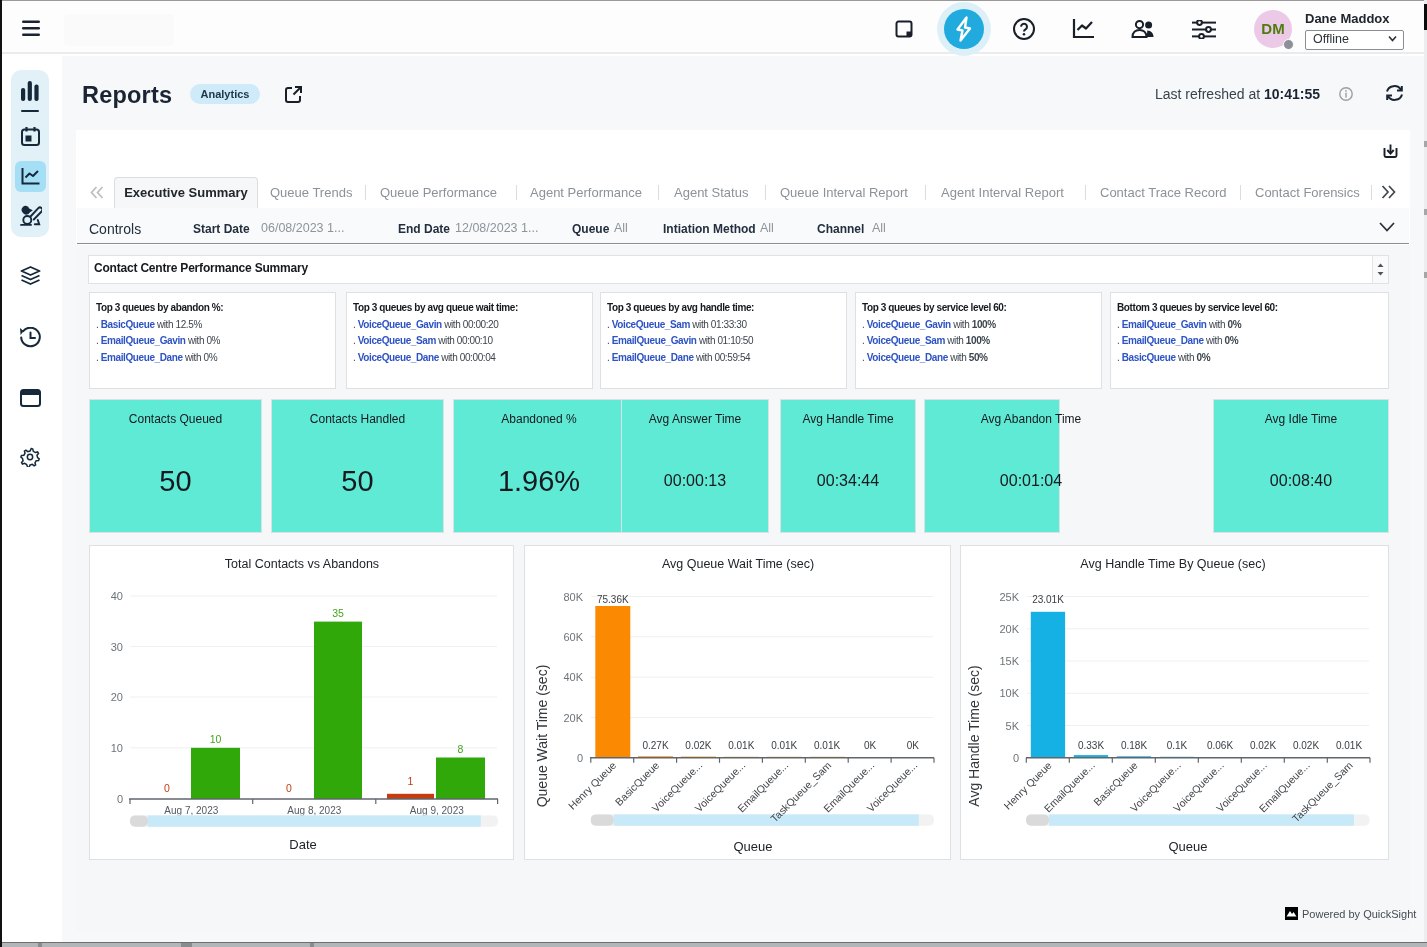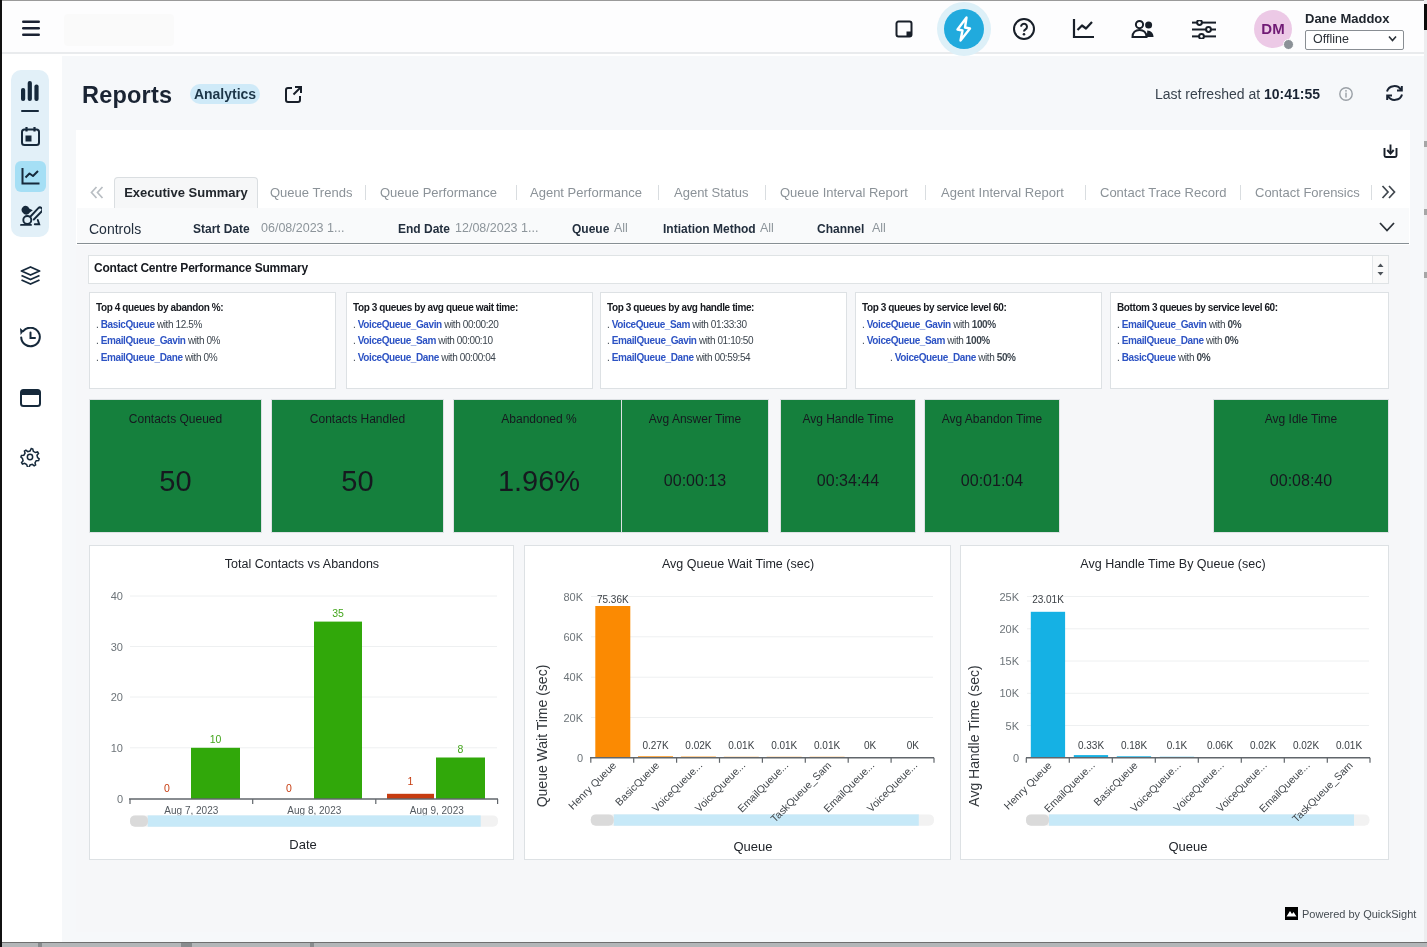--- a/index.html
+++ b/index.html
@@ -20,21 +20,21 @@
 #sidebar { left:0; top:56px; width:62px; height:887px; background:#fff; }
 #sbgroup { left:11px; top:70px; width:38px; height:167px; background:#e2f0f8; border-radius:10px; }
 #sbactive { left:15px; top:161px; width:31px; height:31px; background:#a5dff5; border-radius:6px; }
 
 #mainbg { left:62px; top:56px; width:1362px; height:887px; background:#f6f8fa; }
 #panel { left:76px; top:130px; width:1334px; height:802px; background:#fff; }
 #sheet { left:76px; top:245px; width:1334px; height:687px; background:#f6f7f9; }
 
 #h-reports { left:82px; top:82px; font-size:23.5px; font-weight:bold; color:#1a2433; letter-spacing:0.2px;}
 #h-chip { left:190px; top:84px; width:70px; height:20px; background:#cfeaf8; border-radius:10px;
-  font-size:14px; font-weight:bold; color:#1d3648; text-align:center; line-height:20px; }
+  font-size:11px; font-weight:bold; color:#1d3648; text-align:center; line-height:20px; }
 #h-refresh { left:1155px; top:86px; font-size:14px; color:#39434e; }
 #h-refresh b { color:#1a2433; }
 
 .tab { position:absolute; top:185px; font-size:13px; color:#8b9298; white-space:nowrap; }
 .tabsep { position:absolute; top:185px; width:1px; height:15px; background:#d9dde0; }
 #tab-active { left:114px; top:177px; width:144px; height:31px; background:#f6f7f8;
   border:1px solid #dadee1; border-bottom:none; border-radius:4px 4px 0 0;
   font-size:13px; font-weight:bold; color:#21262c; text-align:center; line-height:30px; }
 
 #controls { left:77px; top:208px; width:1332px; height:36px; background:#f9fafb; border-bottom:1px solid #878f94; }
@@ -44,21 +44,21 @@
 
 #sechead { left:88px; top:255px; width:1301px; height:29px; background:#fff; border:1px solid #dfe3e5; }
 #sechead .t { position:absolute; left:5px; top:5px; font-size:12px; font-weight:bold; color:#16191f; letter-spacing:-0.2px; }
 #secspin { position:absolute; right:0; top:0; width:16px; height:27px; background:#fafafa; border-left:1px solid #e4e7e9; }
 
 .ibox { position:absolute; top:292px; height:97px; background:#fff; border:1px solid #dde1e4; }
 .ibox .t { position:absolute; left:6px; top:9px; font-size:10px; font-weight:bold; color:#16191f; letter-spacing:-0.4px; white-space:nowrap;}
 .ibox .r { position:absolute; left:6px; font-size:10px; color:#3c454e; letter-spacing:-0.4px; white-space:nowrap;}
 .ibox .r a { color:#2d53c4; font-weight:bold; text-decoration:none; }
 
-.kpi { position:absolute; top:399px; height:134px; background:#15803d; border:1px solid #dde1e4; text-align:center; }
+.kpi { position:absolute; top:399px; height:134px; background:#5eead4; border:1px solid #dde1e4; text-align:center; }
 .kpi .t { position:absolute; top:12px; width:100%; font-size:12px; color:#16191f; }
 .kpi .vbig { position:absolute; top:65px; width:100%; font-size:29px; color:#16191f; }
 .kpi .vsm { position:absolute; top:72px; width:100%; font-size:16px; color:#16191f; }
 
 .chart { position:absolute; top:545px; height:315px; background:#fff; border:1px solid #dde1e4; }
 </style>
 </head>
 <body>
 <div id="page">
   <div class="abs" id="mainbg"></div>
@@ -106,42 +106,42 @@
 
   <div class="abs" id="sechead">
     <div class="t">Contact Centre Performance Summary</div>
     <div id="secspin"><svg width="16" height="27" viewBox="0 0 16 27">
           <path d="M7.5 7.5 L10.5 11 H4.5 Z" fill="#4d5359"></path>
           <path d="M7.5 19.5 L4.5 16 H10.5 Z" fill="#4d5359"></path>
         </svg></div>
   </div>
 
   <div class="ibox" style="left:89px; width:247px;">
-    <div class="t">Top 4 queues by abandon %:</div>
+    <div class="t">Top 3 queues by abandon %:</div>
     <div class="r" style="top:26px;">. <a>BasicQueue</a> with 12.5%</div>
     <div class="r" style="top:42px;">. <a>EmailQueue_Gavin</a> with 0%</div>
     <div class="r" style="top:59px;">. <a>EmailQueue_Dane</a> with 0%</div>
   </div>
   <div class="ibox" style="left:346px; width:247px;">
     <div class="t">Top 3 queues by avg queue wait time:</div>
     <div class="r" style="top:26px;">. <a>VoiceQueue_Gavin</a> with 00:00:20</div>
     <div class="r" style="top:42px;">. <a>VoiceQueue_Sam</a> with 00:00:10</div>
     <div class="r" style="top:59px;">. <a>VoiceQueue_Dane</a> with 00:00:04</div>
   </div>
   <div class="ibox" style="left:600px; width:247px;">
     <div class="t">Top 3 queues by avg handle time:</div>
     <div class="r" style="top:26px;">. <a>VoiceQueue_Sam</a> with 01:33:30</div>
     <div class="r" style="top:42px;">. <a>EmailQueue_Gavin</a> with 01:10:50</div>
     <div class="r" style="top:59px;">. <a>EmailQueue_Dane</a> with 00:59:54</div>
   </div>
   <div class="ibox" style="left:855px; width:247px;">
     <div class="t">Top 3 queues by service level 60:</div>
     <div class="r" style="top:26px;">. <a>VoiceQueue_Gavin</a> with <b>100%</b></div>
     <div class="r" style="top:42px;">. <a>VoiceQueue_Sam</a> with <b>100%</b></div>
-    <div class="r" style="top:59px;margin-left:28px;">. <a>VoiceQueue_Dane</a> with <b>50%</b></div>
+    <div class="r" style="top:59px;">. <a>VoiceQueue_Dane</a> with <b>50%</b></div>
   </div>
   <div class="ibox" style="left:1110px; width:279px;">
     <div class="t">Bottom 3 queues by service level 60:</div>
     <div class="r" style="top:26px;">. <a>EmailQueue_Gavin</a> with <b>0%</b></div>
     <div class="r" style="top:42px;">. <a>EmailQueue_Dane</a> with <b>0%</b></div>
     <div class="r" style="top:59px;">. <a>BasicQueue</a> with <b>0%</b></div>
   </div>
 
   <div class="kpi" style="left:89px; width:173px;">
       <div class="t">Contacts Queued</div>
@@ -156,21 +156,21 @@
       <div class="vbig">1.96%</div>
     </div>
   <div class="kpi" style="left:621px; width:148px;">
       <div class="t">Avg Answer Time</div>
       <div class="vsm">00:00:13</div>
     </div>
   <div class="kpi" style="left:780px; width:136px;">
       <div class="t">Avg Handle Time</div>
       <div class="vsm">00:34:44</div>
     </div>
-  <div class="kpi" style="left:924px; width:136px;">
+  <div class="kpi" style="left:924px; width:136px;padding-left:39px;">
       <div class="t">Avg Abandon Time</div>
       <div class="vsm">00:01:04</div>
     </div>
   <div class="kpi" style="left:1213px; width:176px;">
       <div class="t">Avg Idle Time</div>
       <div class="vsm">00:08:40</div>
     </div>
 
   <div class="chart" id="chart1" style="left:89px; width:425px;">
   <svg width="423" height="313" viewBox="0 0 423 313">
@@ -393,21 +393,21 @@
     <g stroke="#181f29" stroke-width="2" fill="none">
       <line x1="0" y1="2.6" x2="24" y2="2.6"></line>
         <line x1="0" y1="9.5" x2="24" y2="9.5"></line>
         <line x1="0" y1="16.4" x2="24" y2="16.4"></line>
       <circle cx="7.5" cy="2.6" r="2.4" fill="#fff"></circle>
         <circle cx="16.5" cy="9.5" r="2.4" fill="#fff"></circle>
         <circle cx="9.5" cy="16.4" r="2.4" fill="#fff"></circle>
     </g>
   </svg>
   <div class="abs" style="left:1254px; top:10px; width:38px; height:38px; border-radius:50%; background:#ecc9e6;"></div>
-  <div class="abs" style="left:1254px; top:10px; width:38px; height:38px; border-radius:50%; text-align:center; line-height:38px; font-size:15px; font-weight:bold; color:#701a75;">DM</div>
+  <div class="abs" style="left:1254px; top:10px; width:38px; height:38px; border-radius:50%; text-align:center; line-height:38px; font-size:15px; font-weight:bold; color:#4d7c0f;">DM</div>
   <div class="abs" style="left:1283px; top:39px; width:11px; height:11px; border-radius:50%; background:#8b9197; border:1.5px solid #fff;"></div>
   <div class="abs" style="left:1305px; top:11px; font-size:13px; font-weight:bold; color:#20262e;">Dane Maddox</div>
   <div class="abs" style="left:1305px; top:30px; width:99px; height:20px; border:1px solid #898e93; border-radius:2px; background:#fff;">
     <span style="position:absolute; left:7px; top:1px; font-size:12.5px; color:#2b3138;">Offline</span>
     <svg style="position:absolute; right:6px; top:4px;" width="9" height="7" viewBox="0 0 9 7">
         <path d="M1 1.5 L4.5 5.5 L8 1.5" fill="none" stroke="#2b3138" stroke-width="1.6"></path>
       </svg>
   </div>
 
   <svg class="abs" style="left:20px; top:81px;" width="20" height="21" viewBox="0 0 20 21">

